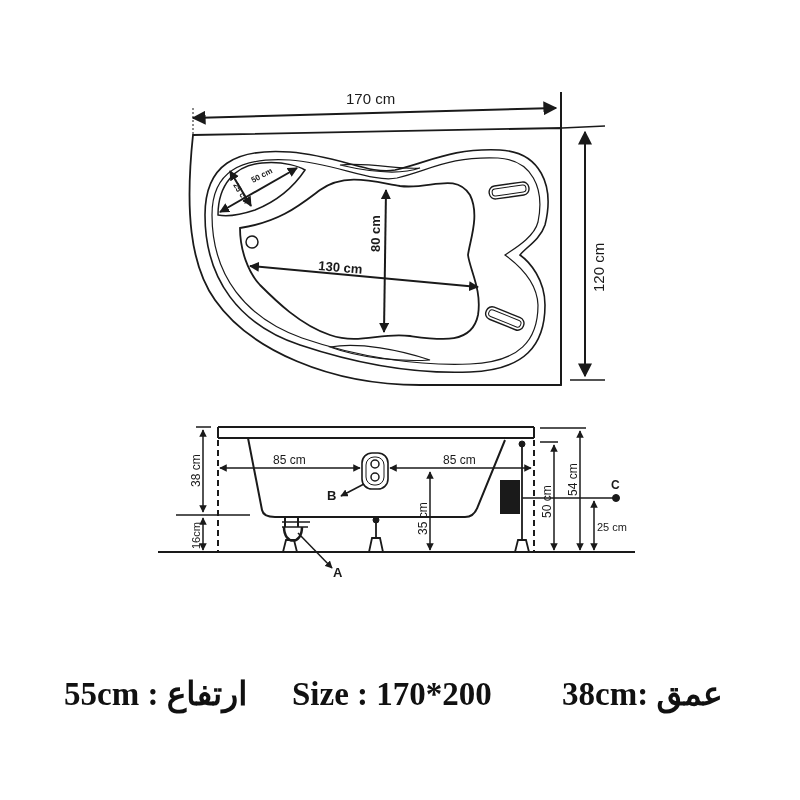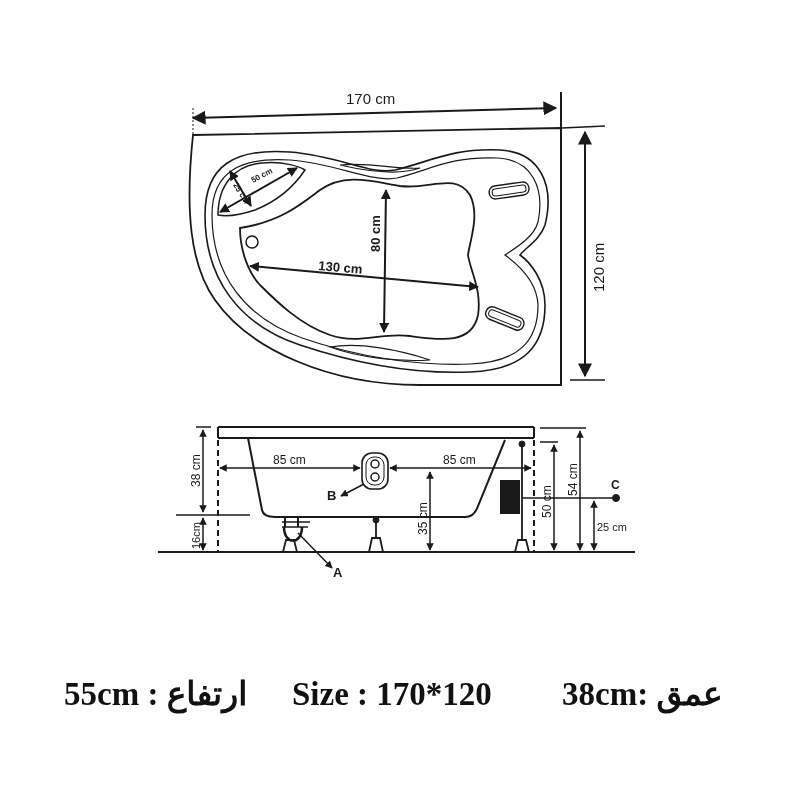--- a/index.html
+++ b/index.html
@@ -140,14 +140,14 @@
     <text class="dim-text" x="0" y="0" font-size="12" transform="translate(551,518) rotate(-90)">50 cm</text>
     <text class="dim-text" x="0" y="0" font-size="12" transform="translate(577,496) rotate(-90)">54 cm</text>
     <text class="dim-text" x="597" y="531" font-size="11">25 cm</text>
     <text class="dim-text" x="333" y="577" font-size="13" font-weight="bold">A</text>
     <text class="dim-text" x="327" y="500" font-size="13" font-weight="bold">B</text>
     <text class="dim-text" x="611" y="489" font-size="12" font-weight="bold">C</text>
   </g>
 </svg>
 
 <div class="caption cap-height" dir="ltr">55cm : ارتفاع</div>
-<div class="caption cap-size">Size : 170*120</div>
+<div class="caption cap-size">Size : 170*200</div>
 <div class="caption cap-depth" dir="ltr">38cm: عمق</div>
 
 </body></html>

